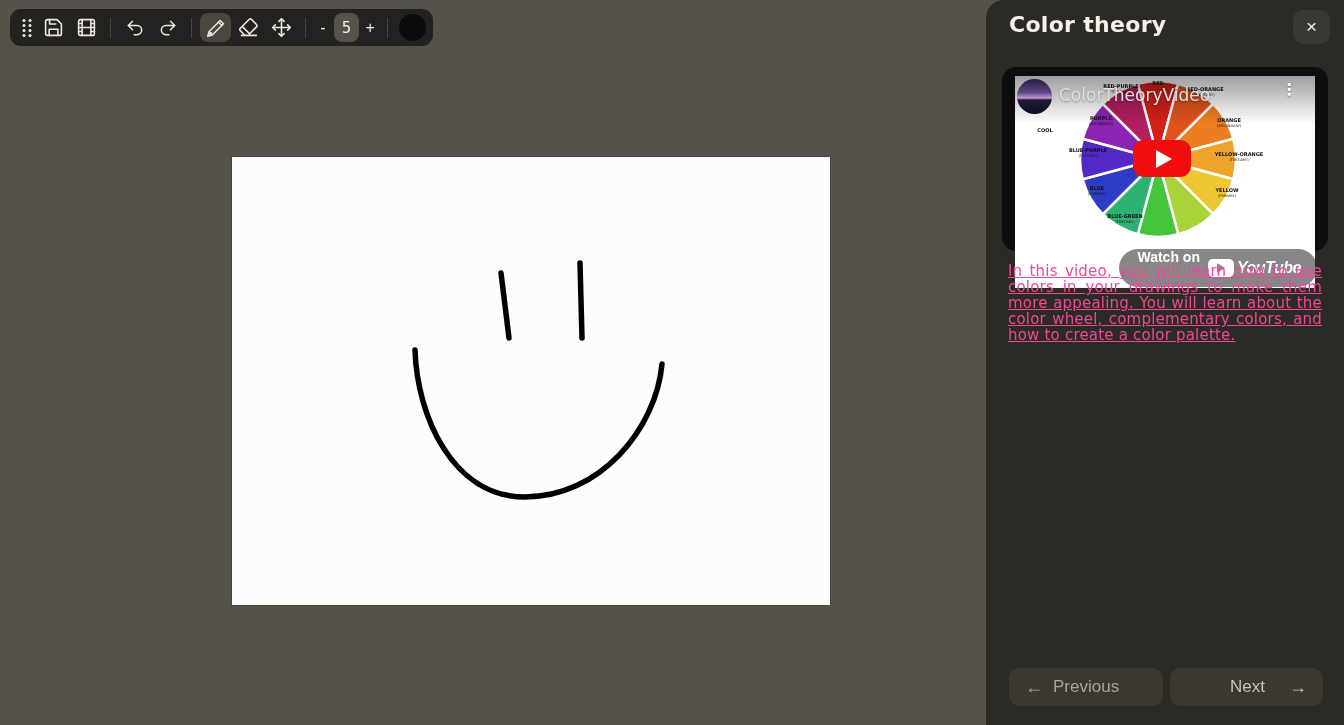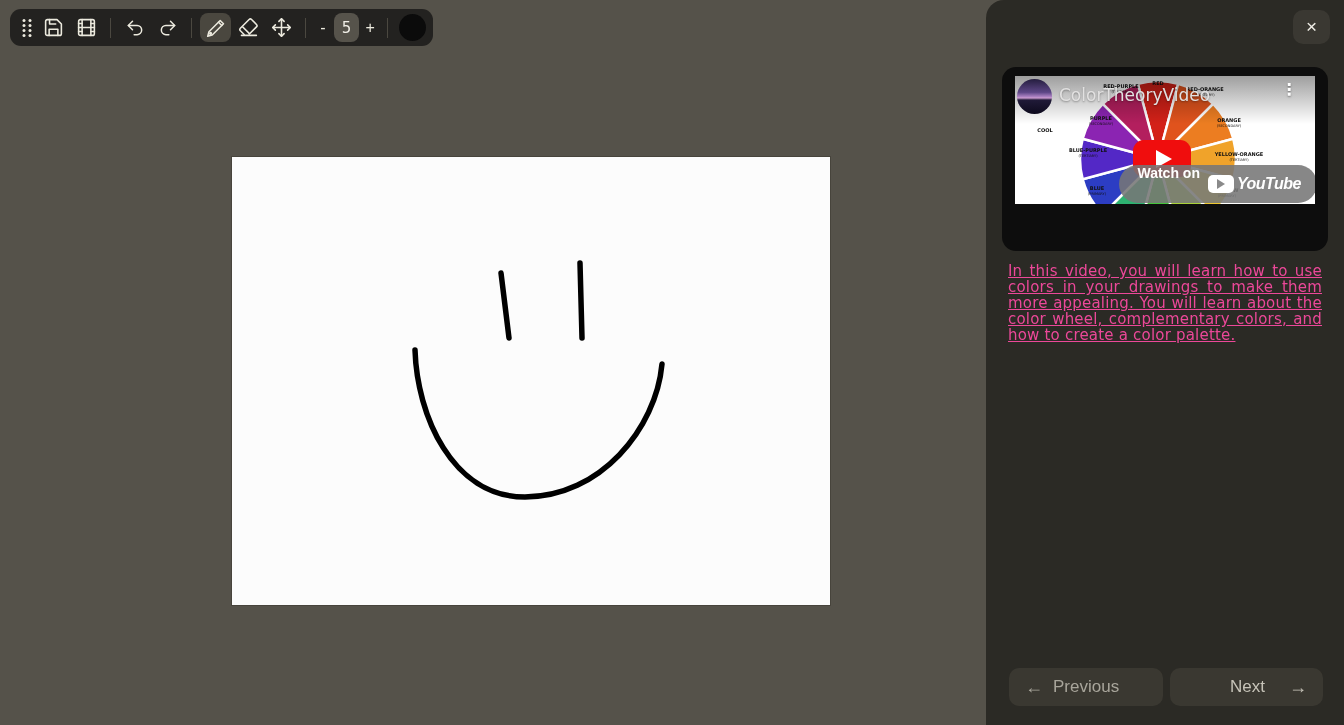--- a/index.html
+++ b/index.html
@@ -33,21 +33,21 @@
     background:#2b2a25; border-top-left-radius:18px; }
   .panel-title { position:absolute; left:23px; top:12px; font-size:22px; color:#f3f1ea;
     letter-spacing:.3px; }
   .close-btn { position:absolute; right:14px; top:10px; width:37px; height:34px;
     background:#3a3832; border:none; border-radius:10px; color:#efede6; font-size:19px;
     display:flex; align-items:center; justify-content:center; cursor:pointer; }
 
   
   .video-player { position:absolute; left:16px; top:67px; width:326px; height:184px;
     background:#0d0d0d; border-radius:14px; padding:9px 13px; cursor:pointer; }
-  .video-frame { position:relative; width:300px; height:128px; background:#fff; overflow:hidden; }
+  .video-frame { position:relative; width:300px; height:212px; background:#fff; overflow:hidden; }
 
   .wheel-wrap { position:absolute; left:61px; top:1px; width:164px; height:164px; }
   .wheel-labels { position:absolute; inset:0; }
   .wheel-label { position:absolute; transform:translate(-50%,0); text-align:center;
     color:#111; font-size:5px; font-weight:bold; line-height:1.15; white-space:nowrap; }
   .wheel-label .wheel-label-type { font-size:3.5px; font-weight:normal; }
 
   .yt-top { position:absolute; left:0; top:0; right:0; height:48px;
     background:linear-gradient(180deg, rgba(0,0,0,.38), rgba(0,0,0,0)); }
   .yt-avatar { position:absolute; left:2px; top:3px; width:35px; height:35px; border-radius:50%;
@@ -181,20 +181,21 @@
 
 <div class="canvas" style="background: rgb(252, 252, 252);">
   <svg viewBox="0 0 598 448">
     <path fill="none" stroke="#000" stroke-width="5.5" stroke-linecap="round" d="M269 116 L277 181"></path>
     <path fill="none" stroke="#000" stroke-width="5.5" stroke-linecap="round" d="M348 106 L350 181"></path>
     <path fill="none" stroke="#000" stroke-width="5.5" stroke-linecap="round" d="M183 193 C185 258 220 340 293 340 C368 340 424 272 430 207"></path>
   </svg>
 </div>
 
 <aside class="panel">
+  <h1 class="panel-title">Color theory</h1>
   <button class="close-btn">
     <span>×</span>
   </button>
 
   <div class="video-player">
     <div class="video-frame">
       <div class="wheel-wrap">
         <svg width="164" height="164" viewBox="0 0 164 164">
             <path d="M82 82 L61.8 6.7 A78 78 0 0 1 102.2 6.7 Z" fill="#d32118" stroke="#fff" stroke-width="2.5"></path>
             <path d="M82 82 L102.2 6.7 A78 78 0 0 1 137.2 26.8 Z" fill="#e0531d" stroke="#fff" stroke-width="2.5"></path>

